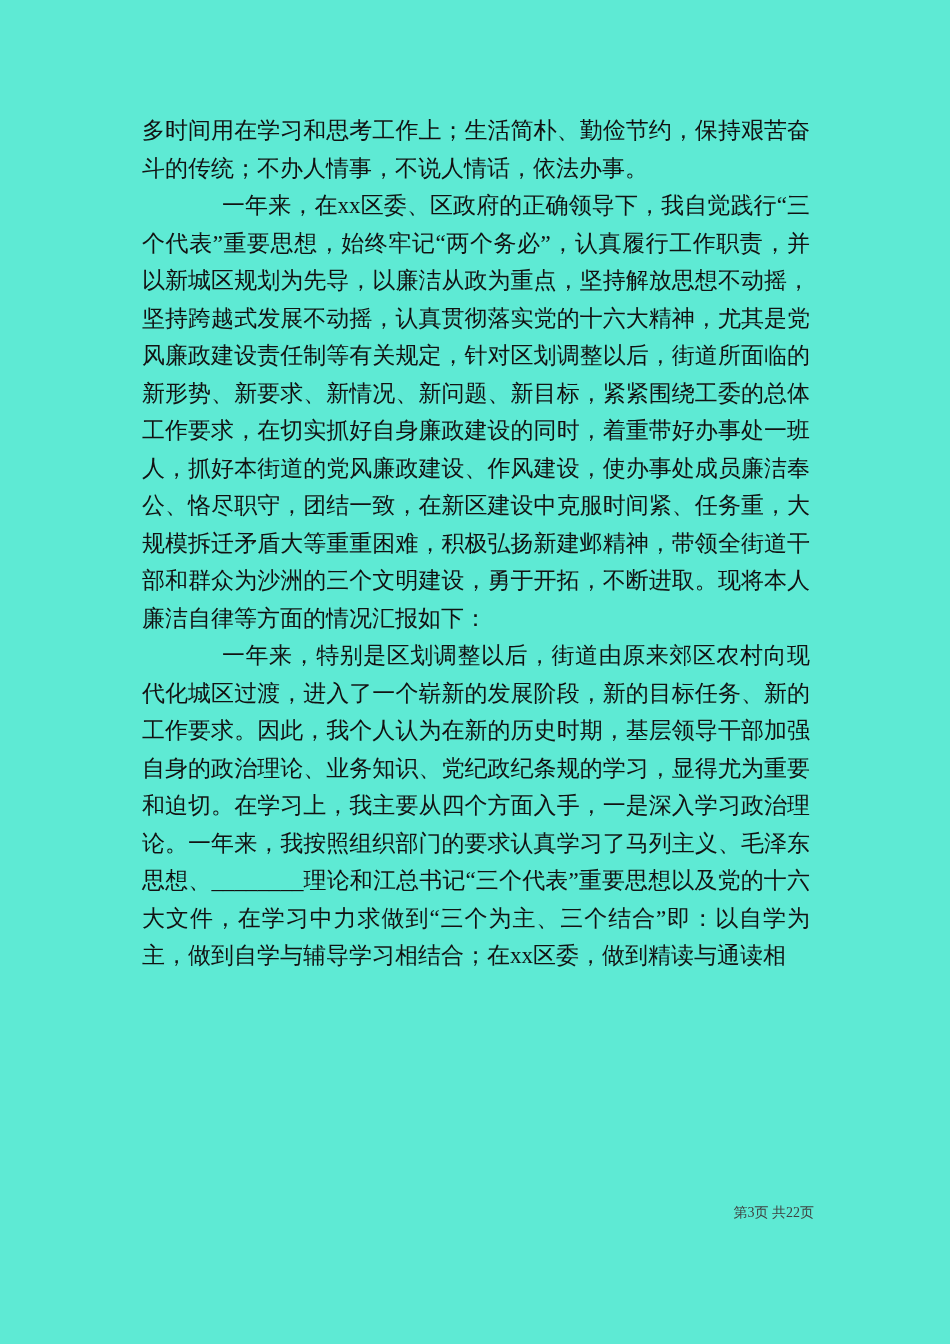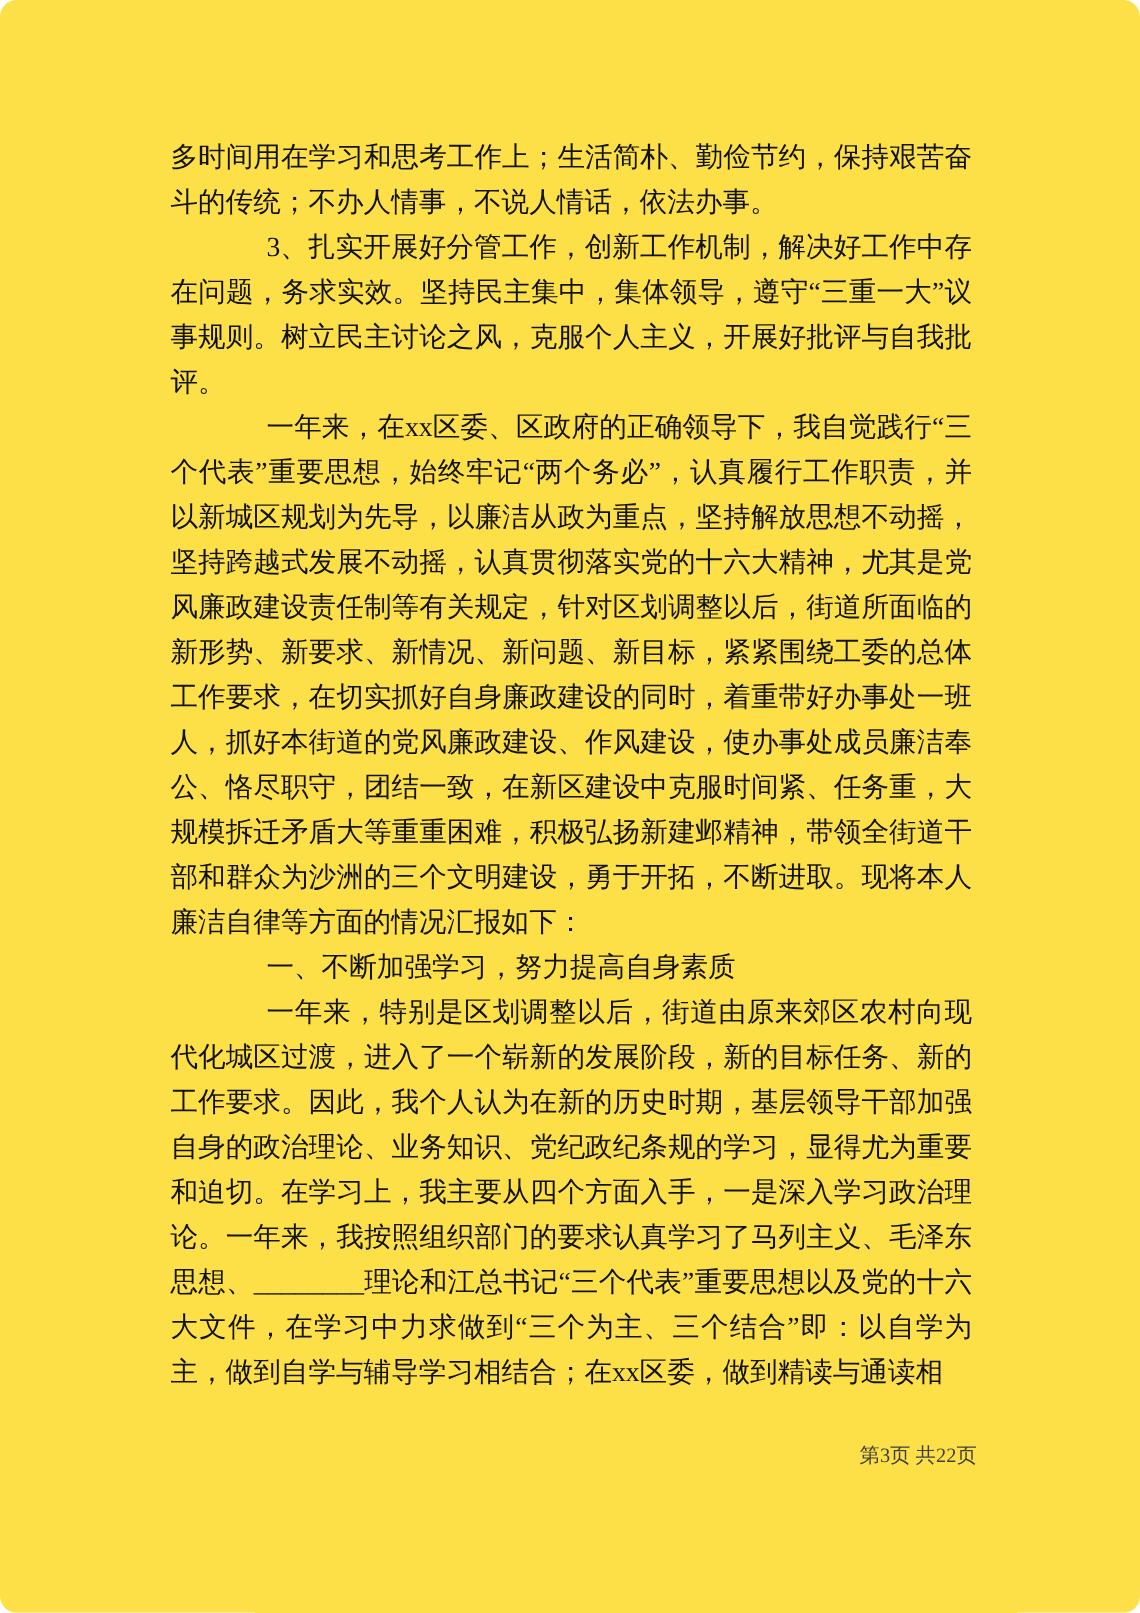--- a/index.html
+++ b/index.html
@@ -4,24 +4,23 @@
 <style>
   html, body {
     margin: 0;
     padding: 0;
     background: #ffffff;
   }
   .page {
     position: relative;
     width: 950px;
     height: 1344px;
-    background: #fde047;
+    background: #5eead4;
     overflow: hidden;
     font-family: "Liberation Serif", "DejaVu Serif", serif;
-    border-radius: 14px;
   }
   .doc-body {
     position: absolute;
     left: 142px;
     top: 112px;
     width: 668px;
     font-size: 23px;
     line-height: 37.5px;
     color: #121212;
     text-align: justify;
@@ -33,34 +32,32 @@
     font-weight: normal;
     font-size: 23px;
   }
   .para.indent {
     text-indent: 80px;
   }
   .page-footer {
     position: absolute;
     top: 1203px;
     right: 136px;
-    font-size: 17px;
+    font-size: 14px;
     line-height: 20px;
     color: #3f3f3f;
     text-align: center;
   }
 </style>
 </head>
 <body>
 
 <div class="page">
   <div class="doc-body">
     <p class="para">多时间用在学习和思考工作上；生活简朴、勤俭节约，保持艰苦奋斗的传统；不办人情事，不说人情话，依法办事。</p>
-    <p class="para indent">3、扎实开展好分管工作，创新工作机制，解决好工作中存在问题，务求实效。坚持民主集中，集体领导，遵守“三重一大”议事规则。树立民主讨论之风，克服个人主义，开展好批评与自我批评。</p>
     <p class="para indent">一年来，在xx区委、区政府的正确领导下，我自觉践行“三个代表”重要思想，始终牢记“两个务必”，认真履行工作职责，并以新城区规划为先导，以廉洁从政为重点，坚持解放思想不动摇，坚持跨越式发展不动摇，认真贯彻落实党的十六大精神，尤其是党风廉政建设责任制等有关规定，针对区划调整以后，街道所面临的新形势、新要求、新情况、新问题、新目标，紧紧围绕工委的总体工作要求，在切实抓好自身廉政建设的同时，着重带好办事处一班人，抓好本街道的党风廉政建设、作风建设，使办事处成员廉洁奉公、恪尽职守，团结一致，在新区建设中克服时间紧、任务重，大规模拆迁矛盾大等重重困难，积极弘扬新建邺精神，带领全街道干部和群众为沙洲的三个文明建设，勇于开拓，不断进取。现将本人廉洁自律等方面的情况汇报如下：</p>
-    <p class="para indent">一、不断加强学习，努力提高自身素质</p>
     <p class="para indent">一年来，特别是区划调整以后，街道由原来郊区农村向现代化城区过渡，进入了一个崭新的发展阶段，新的目标任务、新的工作要求。因此，我个人认为在新的历史时期，基层领导干部加强自身的政治理论、业务知识、党纪政纪条规的学习，显得尤为重要和迫切。在学习上，我主要从四个方面入手，一是深入学习政治理论。一年来，我按照组织部门的要求认真学习了马列主义、毛泽东思想、________理论和江总书记“三个代表”重要思想以及党的十六大文件，在学习中力求做到“三个为主、三个结合”即：以自学为主，做到自学与辅导学习相结合；在xx区委，做到精读与通读相</p>
   </div>
 
   <div class="page-footer">
     <span>第3页 共22页</span>
   </div>
 </div>
 
 </body></html>

